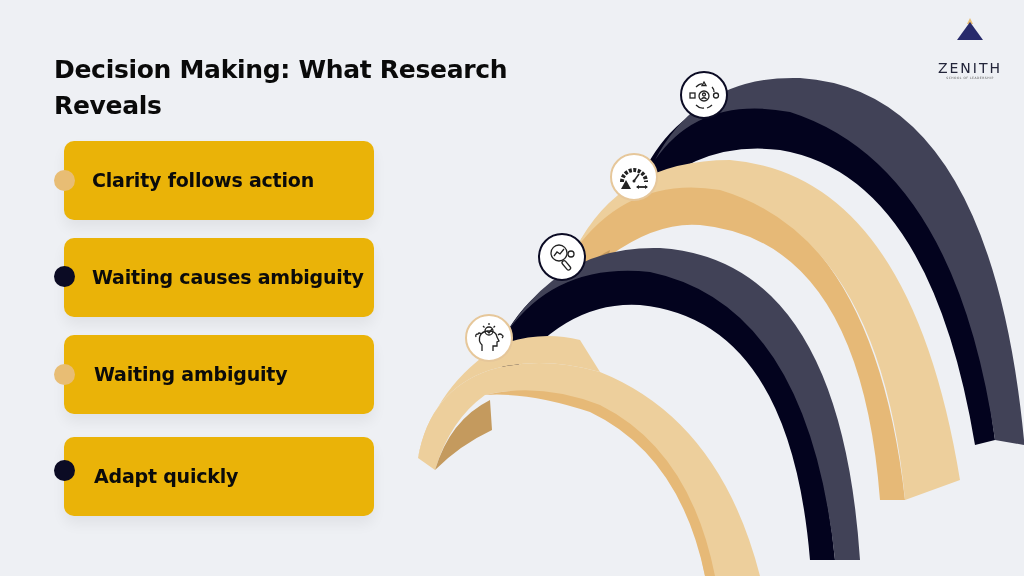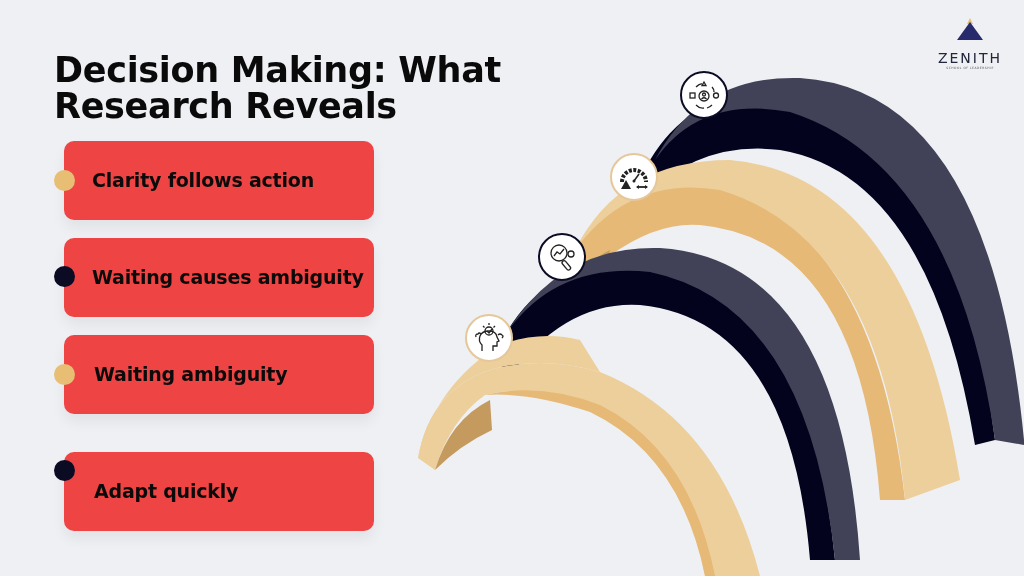--- a/index.html
+++ b/index.html
@@ -4,38 +4,38 @@
 <style>
   html, body { margin: 0; padding: 0; }
   body {
     width: 1024px; height: 576px; overflow: hidden;
     background: #eef0f4;
     font-family: "DejaVu Sans", "Liberation Sans", sans-serif;
     position: relative;
   }
   .title {
     position: absolute; left: 54px; top: 52px; width: 540px;
-    font-size: 35px; font-weight: 700; line-height: 36px; color: #0a0a0a;
+    font-size: 25px; font-weight: 700; line-height: 36px; color: #0a0a0a;
     letter-spacing: -0.3px;
   }
   .card {
     position: absolute; left: 64px; width: 310px; height: 79px;
-    background: #ef4444; border-radius: 10px;
+    background: #eab308; border-radius: 10px;
     box-shadow: 0 8px 14px rgba(0,0,0,0.06);
   }
   .dot {
     position: absolute; left: 54px; width: 21px; height: 21px; border-radius: 50%;
   }
   .card-text {
     position: absolute; left: 28px; top: 0; height: 79px; line-height: 79px;
     font-size: 19px; font-weight: 700; color: #0b0b0b; white-space: nowrap;
     letter-spacing: -0.2px;
   }
   .logo { position: absolute; left: 930px; top: 18px; width: 80px; text-align: center; }
-  .logo-word { font-size: 14px; letter-spacing: 2px; color: #23253a; font-weight: 400; margin-top: 6px; }
+  .logo-word { font-size: 14px; letter-spacing: 2px; color: #23253a; font-weight: 400; margin-top: 16px; }
   .logo-sub { font-size: 3px; color: #555; letter-spacing: 0.5px; }
   svg.arches { position: absolute; left: 0; top: 0; }
   .icon-badge {
     position: absolute; width: 48px; height: 48px; border-radius: 50%;
     background: #fff; box-sizing: border-box;
     display: flex; align-items: center; justify-content: center;
   }
 </style>
 </head>
 <body>
@@ -59,21 +59,21 @@
 <div class="card" style="top:238px;">
   <div class="card-text">Waiting causes ambiguity</div>
 </div>
 <div class="dot" style="top:266px;background:#0b0b24;"></div>
 
 <div class="card" style="top:335px;">
   <div class="card-text" style="left:30px;">Waiting ambiguity</div>
 </div>
 <div class="dot" style="top:364px;background:#e8bd74;"></div>
 
-<div class="card" style="top:452px;text-align:center;">
+<div class="card" style="top:437px;text-align:center;">
   <div class="card-text" style="left:30px;">Adapt quickly</div>
 </div>
 <div class="dot" style="top:460px;background:#0b0b24;"></div>
 
 <svg class="arches" width="1024" height="576" viewBox="0 0 1024 576">
 
   <g>
     <path d="M 640 200 Q 700 140 780 150 Q 930 175 975 445 L 995 440 Q 960 160 790 105 Q 700 78 650 160 Z" fill="#03031e"></path>
     <path d="M 655 160 Q 700 75 800 78 Q 990 90 1024 440 L 1024 445 L 995 440 Q 955 165 790 112 Q 700 95 655 160 Z" fill="#414257"></path>
   </g>

